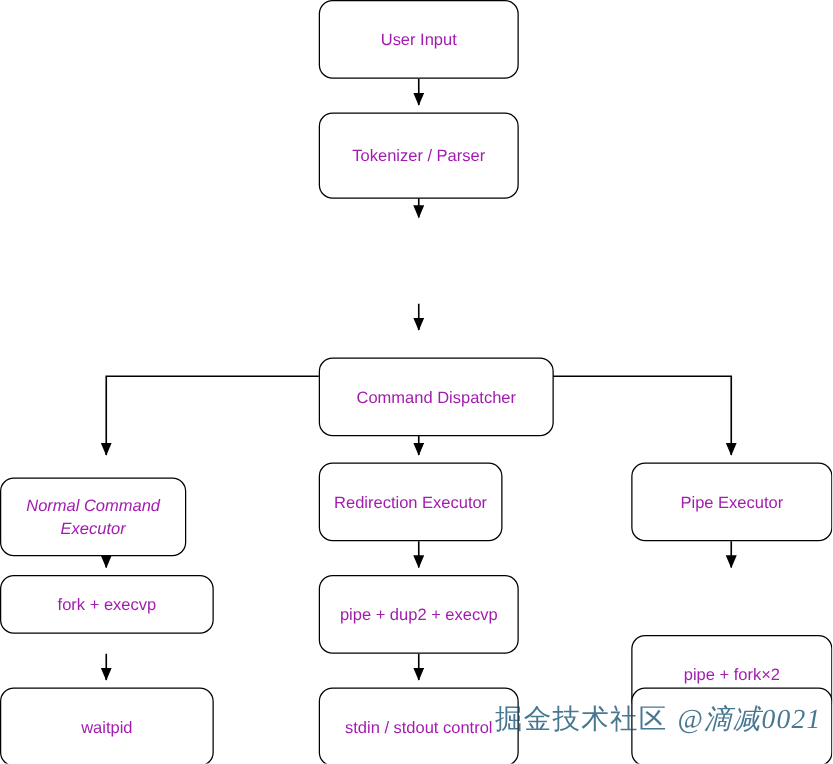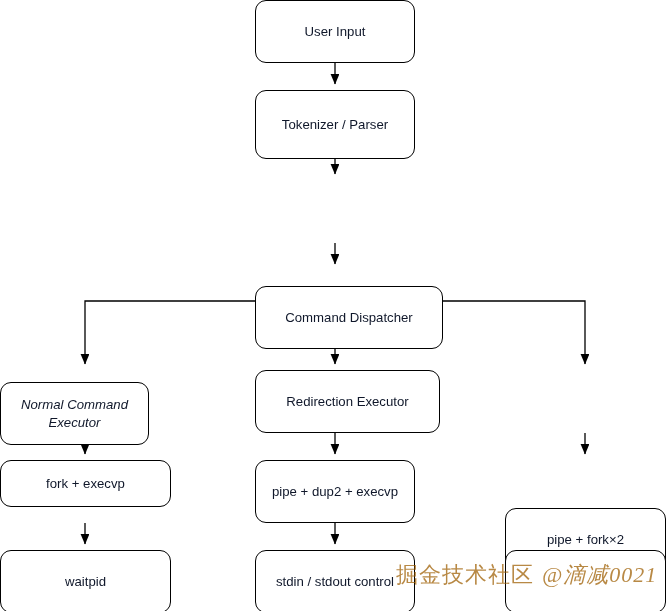--- a/index.html
+++ b/index.html
@@ -27,37 +27,37 @@
   .node {
     position: absolute;
     box-sizing: border-box;
     border: 1.3px solid #000000;
     border-radius: 11px;
     background: #ffffff;
     display: flex;
     align-items: center;
     justify-content: center;
     text-align: center;
-    color: #0f172a;
+    color: #a21caf;
     font-size: 13.2px;
     line-height: 1.35;
     z-index: 2;
   }
   .node .label {
     display: block;
     padding: 0 6px;
     white-space: pre-line;
   }
   #watermark {
     position: absolute;
     left: 396px;
     top: 560px;
     z-index: 5;
     pointer-events: none;
-    color: #a16207;
+    color: #0c4a6e;
     opacity: 0.75;
     font-size: 22px;
     letter-spacing: 1px;
     white-space: nowrap;
     font-family: "DejaVu Sans", sans-serif;
   }
   #watermark .wm-handle {
     font-style: italic;
     font-family: "Liberation Serif", serif;
   }
@@ -99,24 +99,27 @@
 
 
   <div class="node" style="left:255px; top:286px; width:188px; height:63px;">
     <span class="label">Command Dispatcher</span>
   </div>
 
   <div class="node" style="left:0px; top:382px; width:149px; height:63px;font-style:italic;">
     <span class="label">Normal Command Executor</span>
   </div>
 
-  <div class="node" style="left:255px; top:370px; width:185px; height:63px;">
+  <div class="node" style="left:255px; top:370px; width:147px; height:63px;">
     <span class="label">Redirection Executor</span>
   </div>
 
+  <div class="node" style="left:505px; top:370px; width:161px; height:63px;">
+    <span class="label">Pipe Executor</span>
+  </div>
 
   <div class="node" style="left:0px; top:460px; width:171px; height:47px;">
     <span class="label">fork + execvp</span>
   </div>
 
   <div class="node" style="left:255px; top:460px; width:160px; height:63px;">
     <span class="label">pipe + dup2 + execvp</span>
   </div>
 
   <div class="node" style="left:505px; top:460px; width:161px; height:63px;margin-top:48px;">

